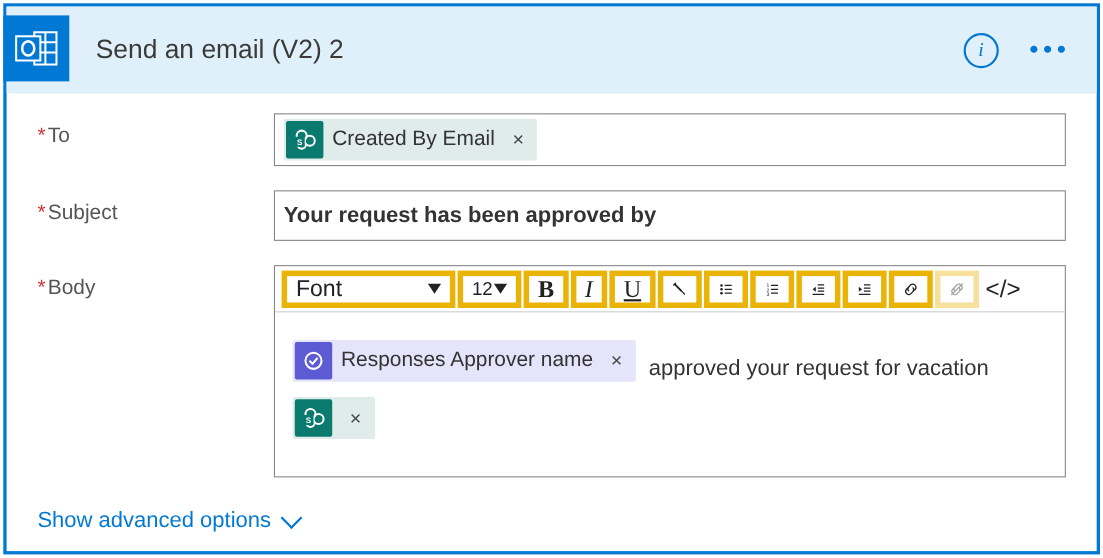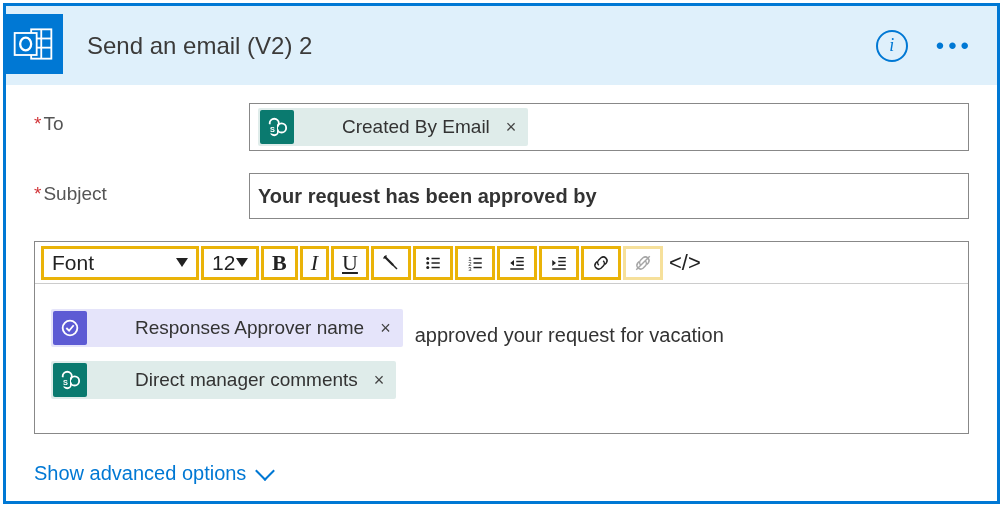--- a/index.html
+++ b/index.html
@@ -115,53 +115,53 @@
     width: 34px; height: 34px;
     display: flex;
     align-items: center;
     justify-content: center;
     border-radius: 2px;
     margin: 2px 8px 2px 2px;
   }
   .token-icon-sp { background: #0a7a6f; }
   .token-icon-ap { background: #5d5bd4; }
   .token-icon svg { width: 22px; height: 22px; }
-  .token-label { padding-right: 8px; margin-left: 40px; }
+  .token-label { padding-right: 8px; }
   .token-remove {
     font-size: 18px;
     color: #444;
     padding: 0 8px;
     cursor: pointer;
   }
   .editor-body {
     border: 1px solid #888;
     background: #fff;
   }
   .toolbar {
     display: flex;
     align-items: center;
     height: 42px;
     padding: 0 6px;
     border-bottom: 1px solid #ccc;
     gap: 2px;
   }
   .tb-item {
     height: 34px;
-    border: 3px solid #eab308;
+    border: 5px solid #eab308;
     display: flex;
     align-items: center;
     justify-content: center;
     padding: 0 8px;
     font-size: 20px;
     color: #222;
     cursor: pointer;
     background: #fff;
   }
   .tb-font { width: 158px; justify-content: space-between; font-size: 21px; }
-  .tb-size { width: 58px; justify-content: space-between; font-size: 21px; }
+  .tb-size { width: 58px; justify-content: space-between; font-size: 17px; }
   .caret-down {
     width: 0; height: 0;
     border-left: 6px solid transparent;
     border-right: 6px solid transparent;
     border-top: 9px solid #222;
   }
   .tb-b { font-weight: 900; font-family: Georgia, serif; font-size: 22px; }
   .tb-i { font-style: italic; font-family: Georgia, serif; font-size: 22px; }
   .tb-u { text-decoration: underline; font-family: Georgia, serif; font-size: 22px; }
   .tb-svg { width: 40px; }
@@ -249,20 +249,23 @@
         <span class="req">*</span><span>Subject</span>
       </div>
       <div class="field-col">
         <div class="field-box">
           <input type="text" value="Your request has been approved by" style="">
         </div>
       </div>
     </div>
 
     <div class="row">
+      <div class="label-col">
+        <span class="req">*</span><span>Body</span>
+      </div>
       <div class="field-col">
         <div class="editor-body">
 
           <div class="toolbar">
             <div class="tb-item tb-font">
               <span>Font</span>
                 <span class="caret-down"></span>
             </div>
             <div class="tb-item tb-size">
               <span>12</span>
@@ -352,21 +355,20 @@
               <span class="token token-sp">
                 <span class="token-icon token-icon-sp">
                   <svg viewBox="0 0 24 24">
                       <circle cx="9" cy="8" r="5" fill="none" stroke="#fff" stroke-width="2"></circle>
                       <circle cx="17" cy="13" r="5" fill="none" stroke="#fff" stroke-width="2"></circle>
                       <circle cx="9" cy="17" r="4" fill="none" stroke="#fff" stroke-width="2"></circle>
                       <rect x="2" y="9" width="10" height="10" rx="1" fill="#0a7a6f"></rect>
                       <text x="7" y="17" text-anchor="middle" fill="#fff" font-size="8" font-family="Arial" font-weight="bold">S</text>
                     </svg>
                 </span>
-                <span class="token-label">Direct manager comments</span>
                 <span class="token-remove">×</span>
               </span>
             </div>
           </div>
 
         </div>
       </div>
     </div>
 
     <div class="advanced">

